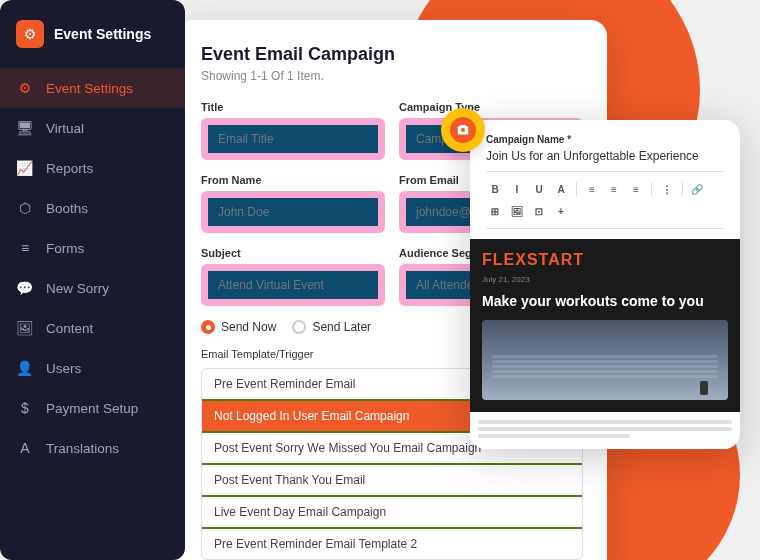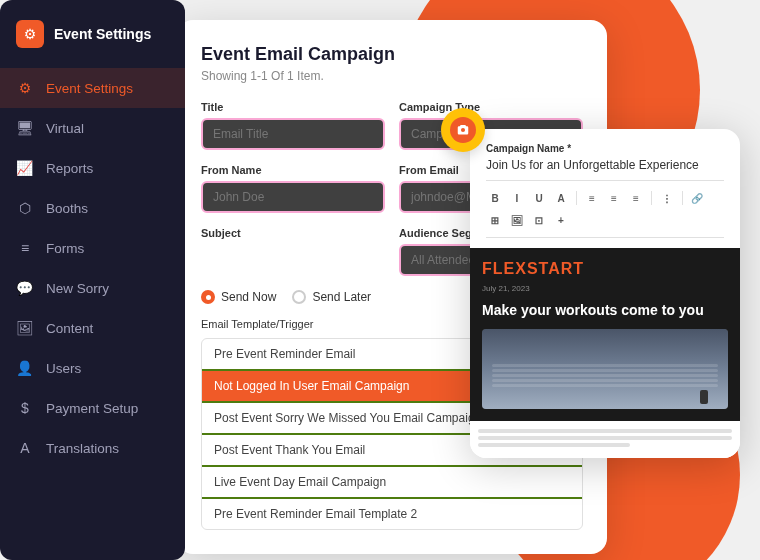--- a/index.html
+++ b/index.html
@@ -138,27 +138,27 @@
     .form-label {
       font-size: 11px;
       font-weight: 600;
       color: #333;
       margin-bottom: 5px;
       display: block;
     }
 
     .form-input {
       width: 100%;
-      border: 2px solid #f9a8d4;
+      border: 7px solid #f9a8d4;
       border-radius: 6px;
       padding: 7px 10px;
       font-size: 12px;
       color: #999;
       outline: none;
-      background: #404040;
+      background: #0c4a6e;
     }
 
     .send-options {
       display: flex;
       align-items: center;
       gap: 16px;
       margin-bottom: 14px;
     }
 
     .radio-option {
@@ -220,21 +220,21 @@
 
     .template-item.selected {
       background: #F05A28;
       color: white;
     }
 
     
     .email-preview-card {
       position: absolute;
       right: 20px;
-      top: 129px;
+      top: 120px;
       width: 270px;
       background: white;
       border-radius: 16px;
       z-index: 15;
       box-shadow: 0 8px 40px rgba(0,0,0,0.2);
       overflow: hidden;
     }
 
     .email-preview-header {
       padding: 14px 16px 10px;
@@ -473,20 +473,21 @@
     </div>
     <div class="form-group">
       <label class="form-label">From Email</label>
       <input class="form-input" type="text" placeholder="johndoe@Mail.Com" style="">
     </div>
   </div>
 
   <div class="form-row">
     <div class="form-group">
       <label class="form-label">Subject</label>
+      <input class="form-input" type="text" placeholder="Attend Virtual Event" style="">
     </div>
     <div class="form-group">
       <label class="form-label">Audience Segment</label>
       <input class="form-input" type="text" placeholder="All Attendees" style="">
     </div>
   </div>
 
   <div class="send-options">
     <div class="radio-option">
       <div class="radio-circle active"></div>

